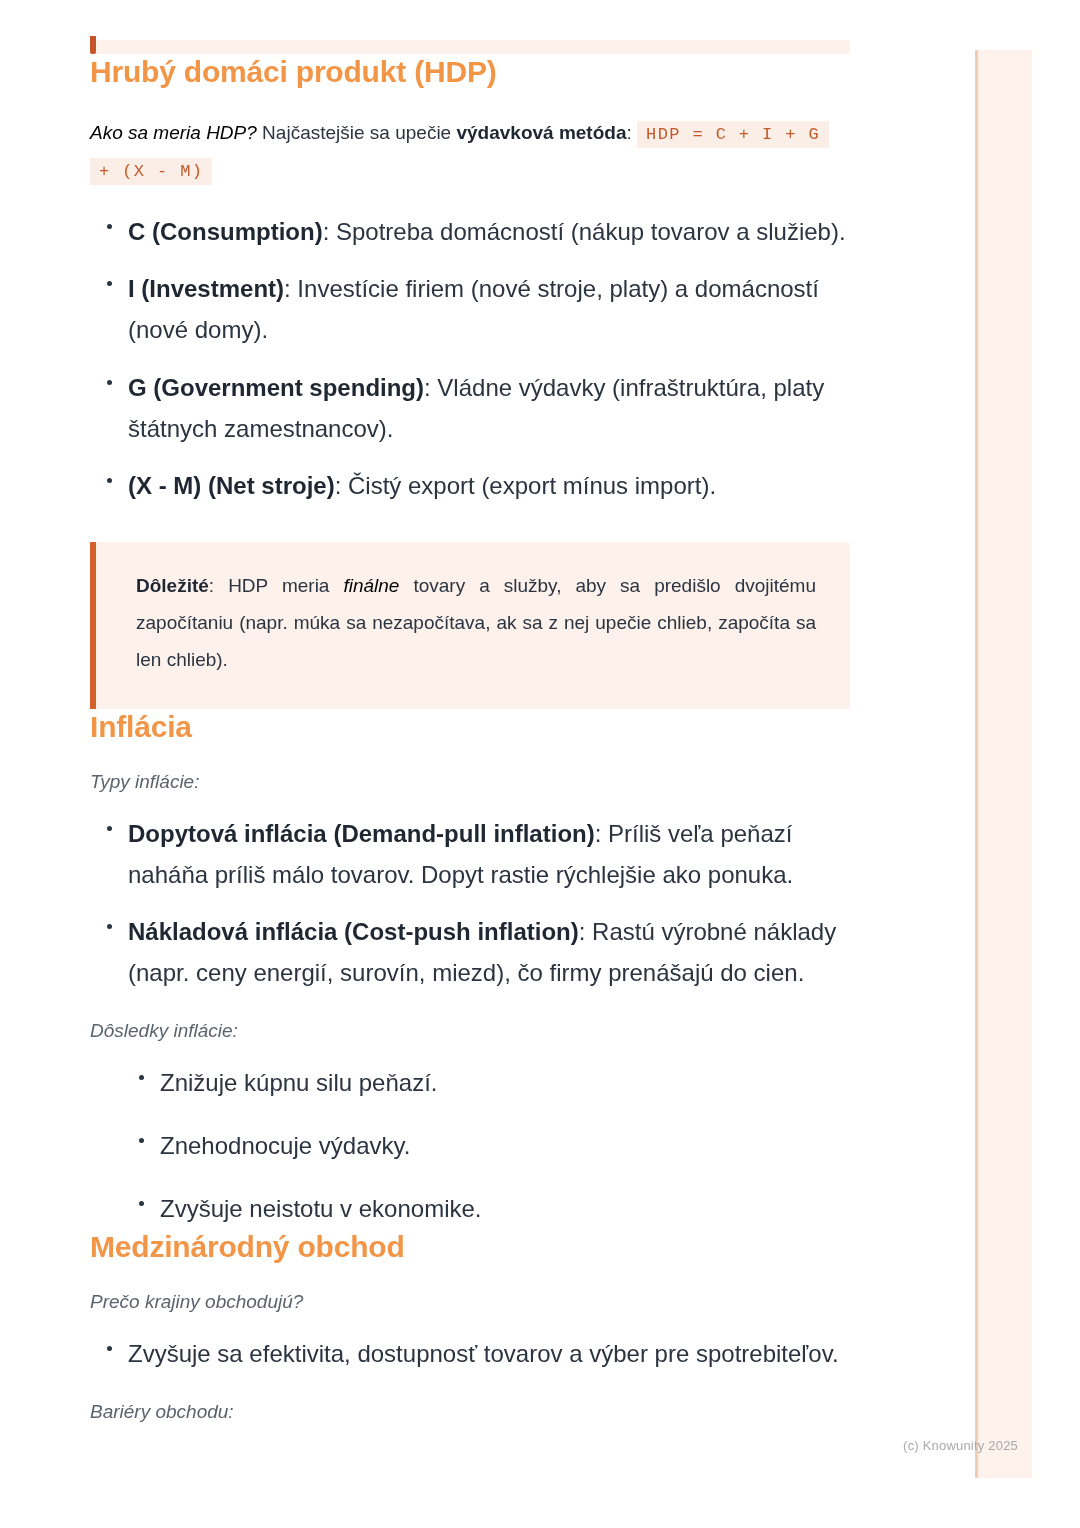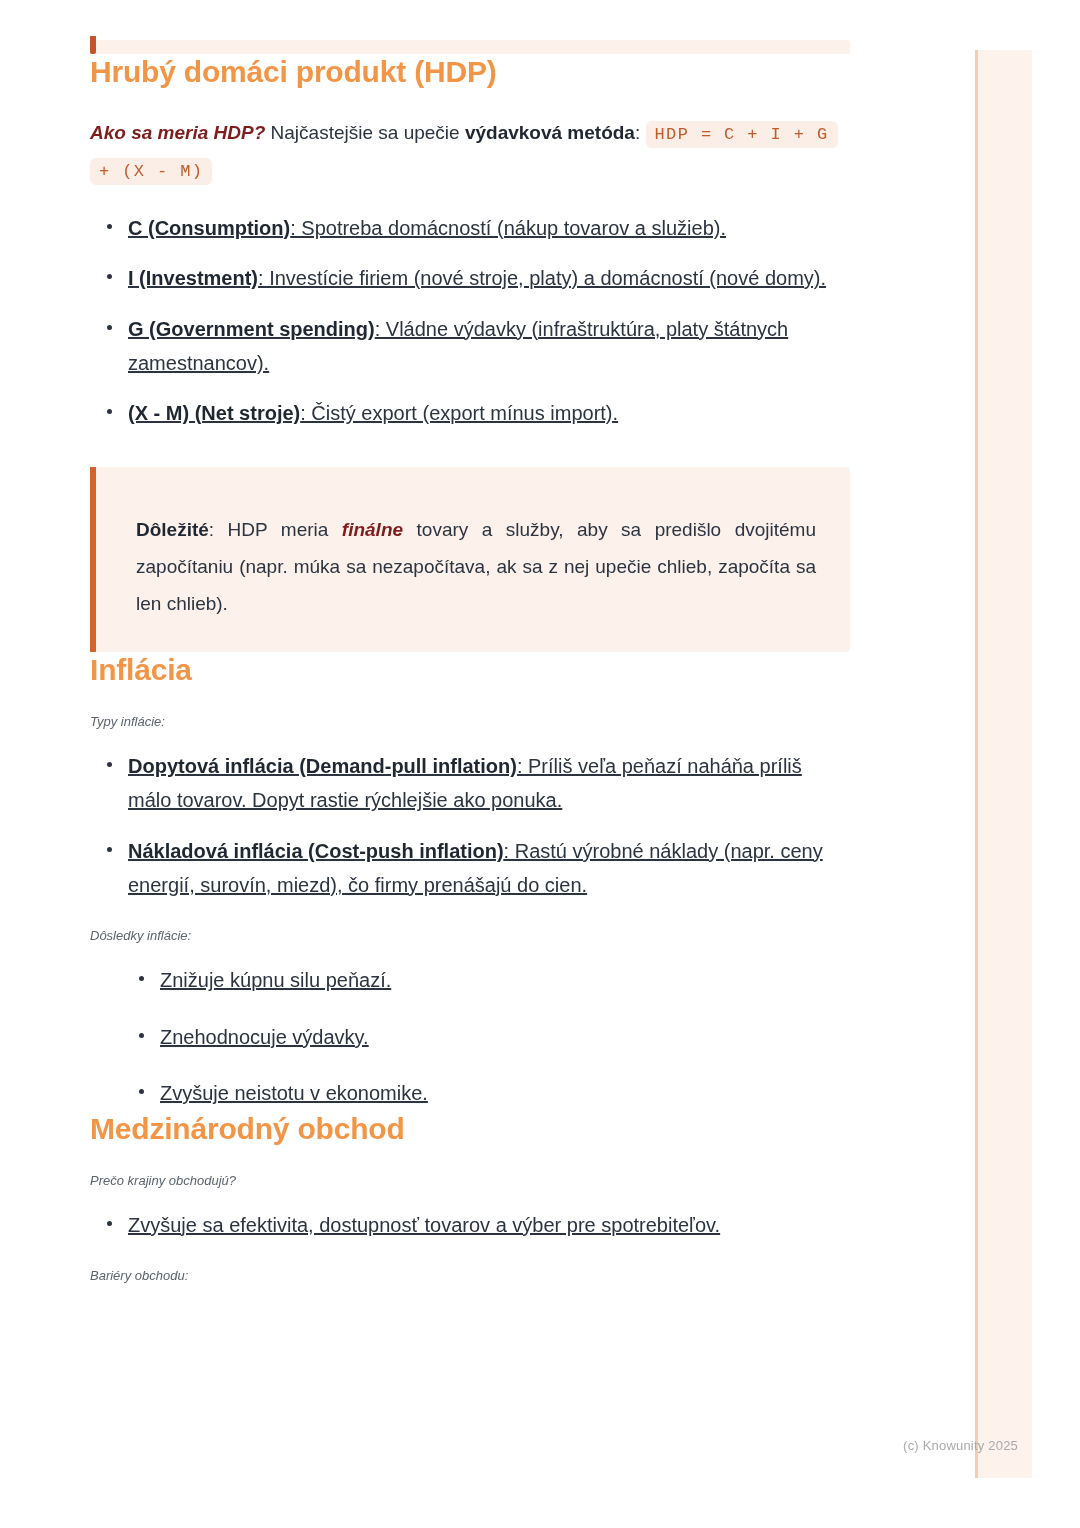--- a/index.html
+++ b/index.html
@@ -73,58 +73,56 @@
   
   p.para {
     font-size: 19px;
     line-height: 1.55;
     margin: 22px 0 0 0;
     color: #2b3440;
   }
   p.lead { margin-top: 26px; }
   .it {
     font-style: italic;
-    color: #7f1d1d;
-    font-weight: bold;
+    color: #000000;
   }
   .itlabel {
     font-style: italic;
     color: #5b636d;
-    font-size: 13px;
+    font-size: 19px;
     margin: 26px 0 0 0;
   }
   .bold { font-weight: 700; color: #1f2732; }
 
   
   code.chip {
     font-family: "Liberation Mono", monospace;
     font-size: 17px;
     letter-spacing: 1.4px;
     color: #c35a2a;
     background: #fbeee6;
-    border-radius: 6px;
+    border-radius: 0;
     padding: 4px 9px;
     white-space: nowrap;
     line-height: 2.2;
   }
 
   
   ul.blist {
     margin: 20px 0 0 0;
     padding: 0 0 0 36px;
     list-style: none;
   }
   ul.blist > li {
     position: relative;
-    font-size: 20px;
+    font-size: 24px;
     line-height: 1.72;
     margin-bottom: 16px;
     color: #2b3440;
     padding-left: 2px;
-    text-decoration: underline;
   }
   ul.blist > li:last-child { margin-bottom: 0; }
   ul.blist > li::before {
     content: "";
     position: absolute;
     left: -19px;
     top: 13px;
     width: 5px;
     height: 5px;
     border-radius: 50%;
@@ -132,21 +130,21 @@
   }
   ul.tight > li { margin-bottom: 22px; margin-left: 32px; }
 
   
   .callout {
     position: relative;
     margin-top: 36px;
     background: #fdf1ec;
     border-left: 6px solid #d4622b;
     border-radius: 0 4px 4px 0;
-    padding: 44px 34px 30px 40px;
+    padding: 25px 34px 30px 40px;
   }
   .callout p {
     margin: 0;
     font-size: 19px;
     line-height: 1.95;
     text-align: justify;
     color: #2b3440;
   }
 
   

